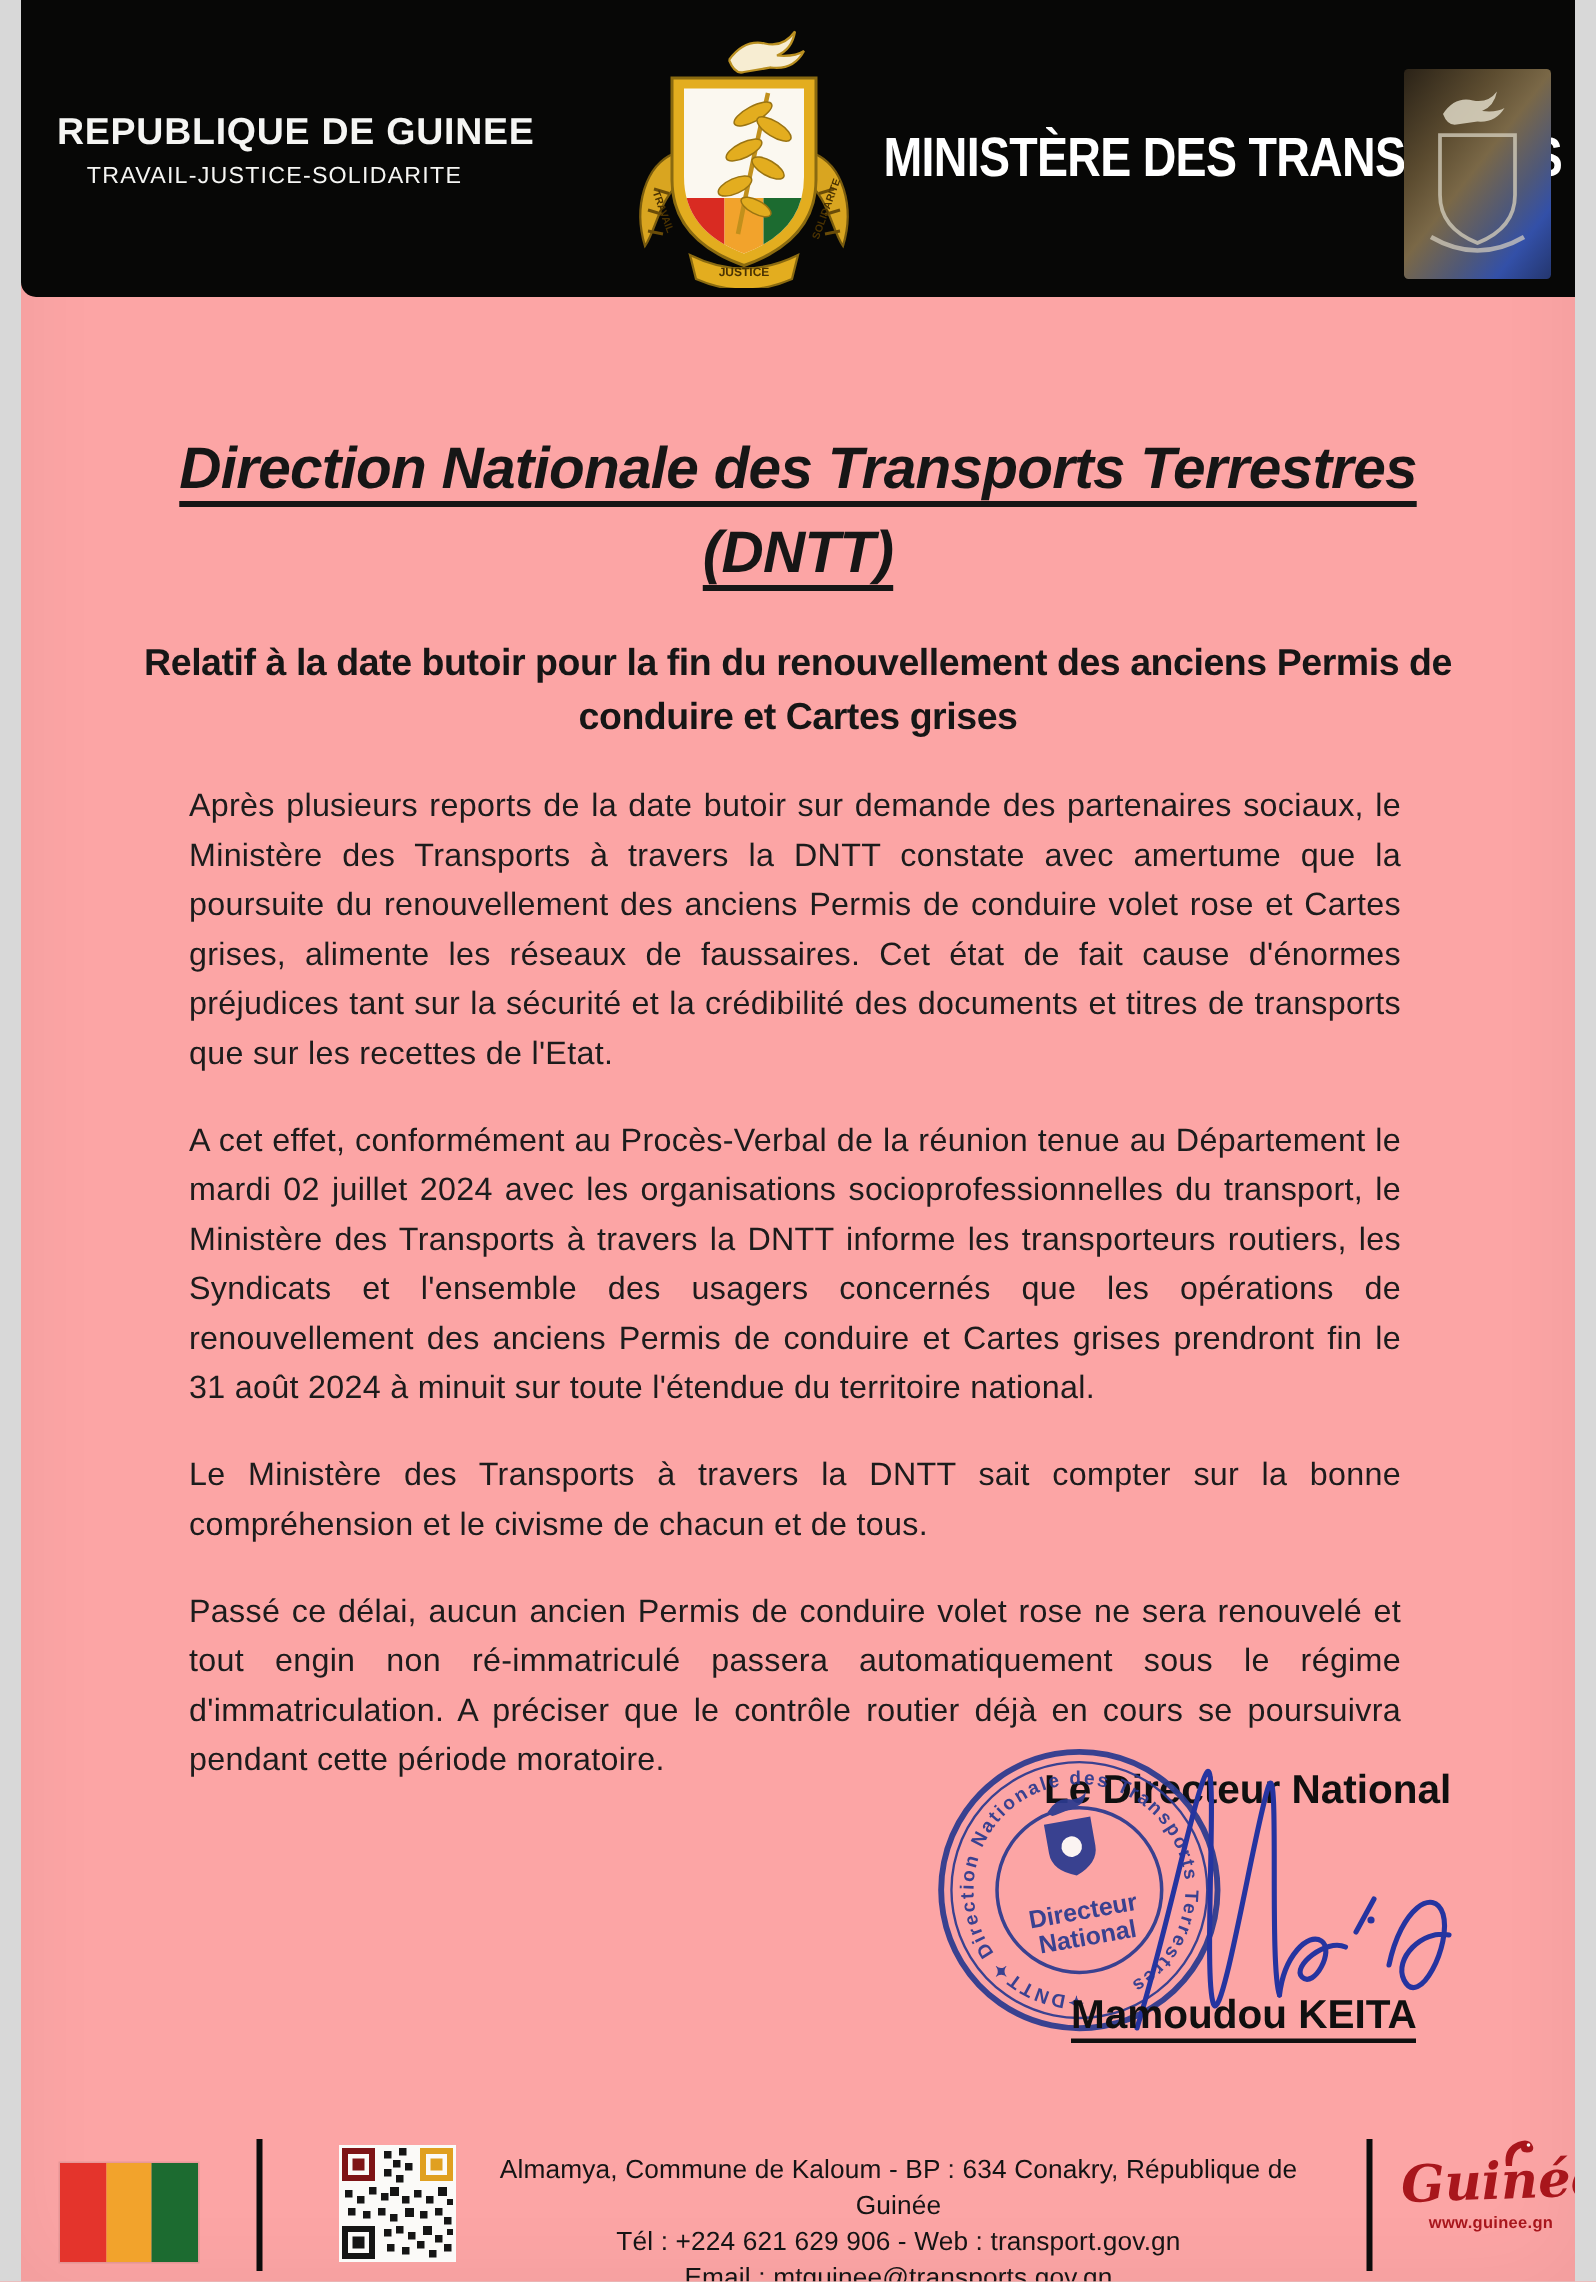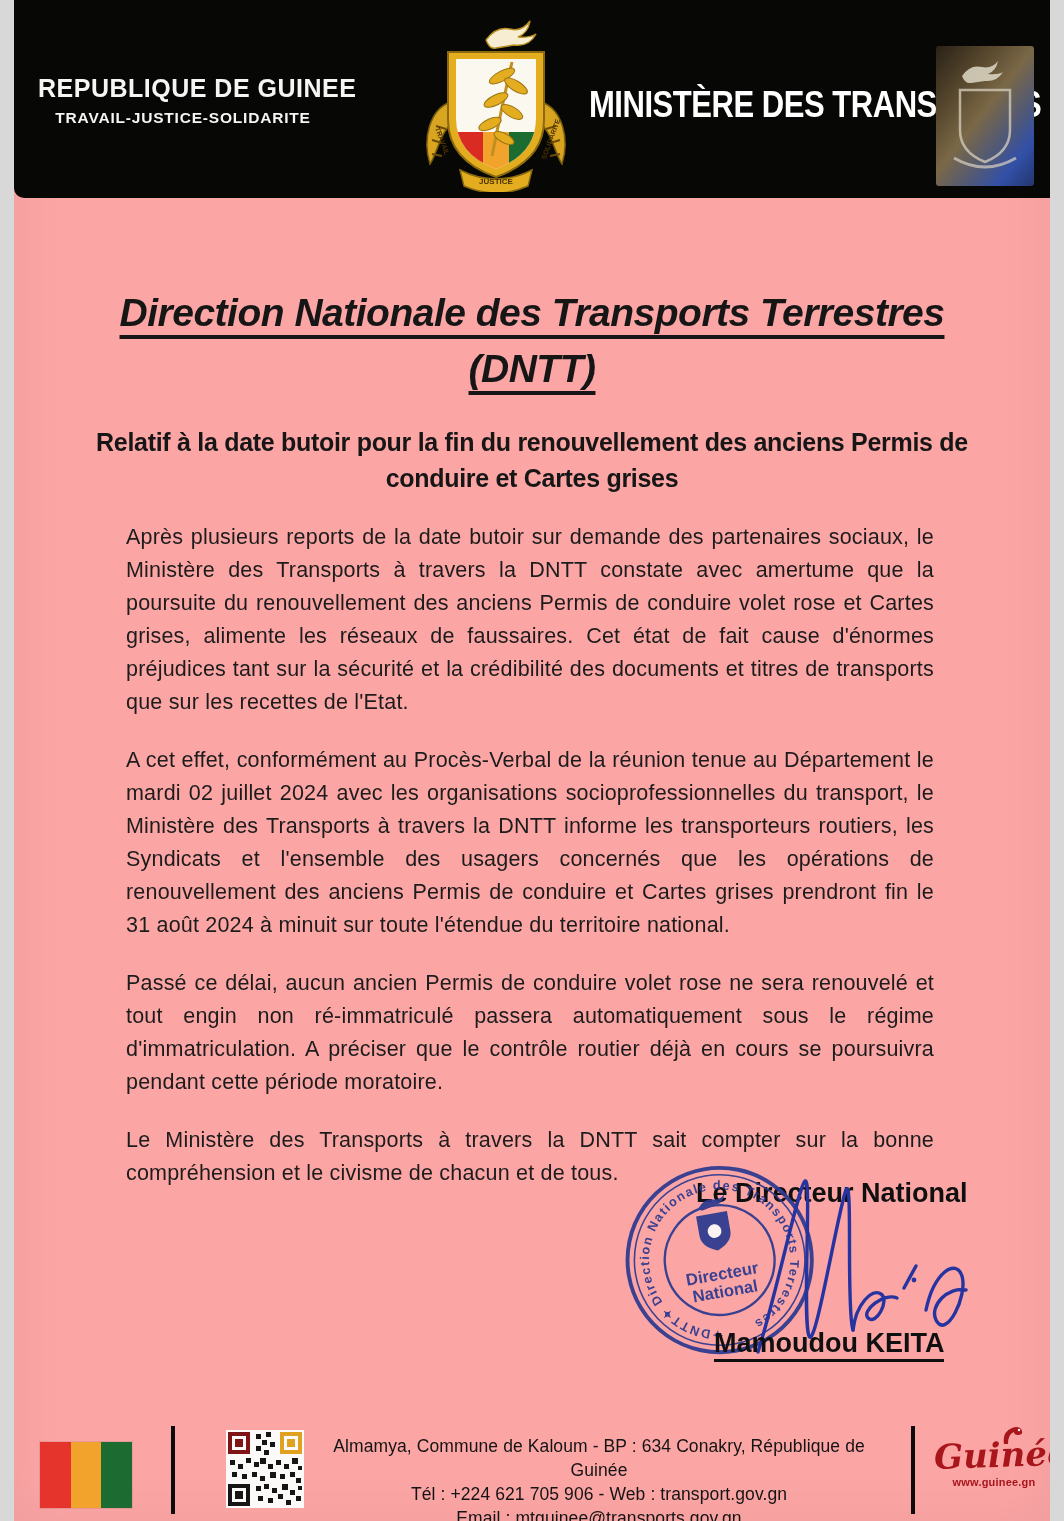--- a/index.html
+++ b/index.html
@@ -10,21 +10,21 @@
     box-shadow:inset 0 0 60px rgba(0,0,0,0.05);
     color:#161616;
   }
   
   .hdr{
     position:absolute;left:0;top:0;width:1064px;height:198px;
     background:#070706;border-radius:0 0 14px 10px;
   }
   .hdr-left{position:absolute;left:24px;top:74px;width:290px;text-align:center;color:#f5f5f3;}
   .hdr-republic{font-size:25px;font-weight:800;letter-spacing:.5px;white-space:nowrap;}
-  .hdr-motto{font-size:15.5px;font-weight:700;letter-spacing:.8px;margin-top:6px;}
+  .hdr-motto{font-size:15.5px;font-weight:400;letter-spacing:.8px;margin-top:6px;}
   .coat{position:absolute;left:402px;top:14px;}
   .hdr-ministry{
     position:absolute;left:575px;top:86px;color:#ffffff;
     font-size:33px;font-weight:800;letter-spacing:-.5px;white-space:nowrap;
     transform:scale(.94,1.12);transform-origin:left center;
   }
   .holo{
     position:absolute;left:922px;top:46px;width:98px;height:140px;
     background:linear-gradient(128deg,#2a2217 0%,#5c4c30 30%,#7a6847 48%,#4f5878 68%,#3350a8 82%,#24366e 100%);
     border-radius:3px;
@@ -139,22 +139,22 @@
   <div class="title">
     <br>
     <span class="tline">Direction Nationale des Transports Terrestres (DNTT)</span>
   </div>
 
   <div class="subtitle">Relatif à la date butoir pour la fin du renouvellement des anciens Permis de conduire et Cartes grises</div>
 
   <div class="bodytext">
     <p>Après plusieurs reports de la date butoir sur demande des partenaires sociaux, le Ministère des Transports à travers la DNTT constate avec amertume que la poursuite du renouvellement des anciens Permis de conduire volet rose et Cartes grises, alimente les réseaux de faussaires. Cet état de fait cause d'énormes préjudices tant sur la sécurité et la crédibilité des documents et titres de transports que sur les recettes de l'Etat.</p>
     <p>A cet effet, conformément au Procès-Verbal de la réunion tenue au Département le mardi 02 juillet 2024 avec les organisations socioprofessionnelles du transport, le Ministère des Transports à travers la DNTT informe les transporteurs routiers, les Syndicats et l'ensemble des usagers concernés que les opérations de renouvellement des anciens Permis de conduire et Cartes grises prendront fin le 31 août 2024 à minuit sur toute l'étendue du territoire national.</p>
+    <p>Le Ministère des Transports à travers la DNTT sait compter sur la bonne compréhension et le civisme de chacun et de tous.</p>
     <p>Passé ce délai, aucun ancien Permis de conduire volet rose ne sera renouvelé et tout engin non ré-immatriculé passera automatiquement sous le régime d'immatriculation. A préciser que le contrôle routier déjà en cours se poursuivra pendant cette période moratoire.</p>
-    <p>Le Ministère des Transports à travers la DNTT sait compter sur la bonne compréhension et le civisme de chacun et de tous.</p>
   </div>
 
 
   <div class="sigblock">
     <div class="sig-role">Le Directeur National</div>
 
     <div class="stamp">
       <svg width="196" height="196" viewBox="0 0 200 200">
         <circle cx="100" cy="100" r="94" fill="none" stroke="#2b3a8f" stroke-width="4"></circle>
         <circle cx="100" cy="100" r="87" fill="none" stroke="#2b3a8f" stroke-width="1.6"></circle>
@@ -248,21 +248,21 @@
             <rect x="42" y="68" width="5" height="5"></rect>
             <rect x="52" y="64" width="5" height="5"></rect>
             <rect x="60" y="70" width="5" height="5"></rect>
             <rect x="70" y="66" width="5" height="5"></rect>
         </g>
       </svg>
     </div>
 
     <div class="addr">
       <div>Almamya, Commune de Kaloum - BP : 634 Conakry, République de Guinée</div>
-      <div>Tél : +224 621 705 906 - Web : transport.gov.gn</div>
+      <div>Tél : +224 621 629 906 - Web : transport.gov.gn</div>
       <div>Email : mtguinee@transports.gov.gn</div>
     </div>
 
     <div class="fdiv fdiv2"></div>
 
     <div class="brand">
       <div class="brand-bird">
         <svg width="30" height="24" viewBox="0 0 30 24">
           <path d="M8,22 Q6,10 16,6 Q24,3 26,9 Q27,13 22,13 Q18,13 18,10 Q12,12 12,22 Z" fill="#a8161c"></path>
           <circle cx="23" cy="8" r="1.2" fill="#fbfaf8"></circle>

